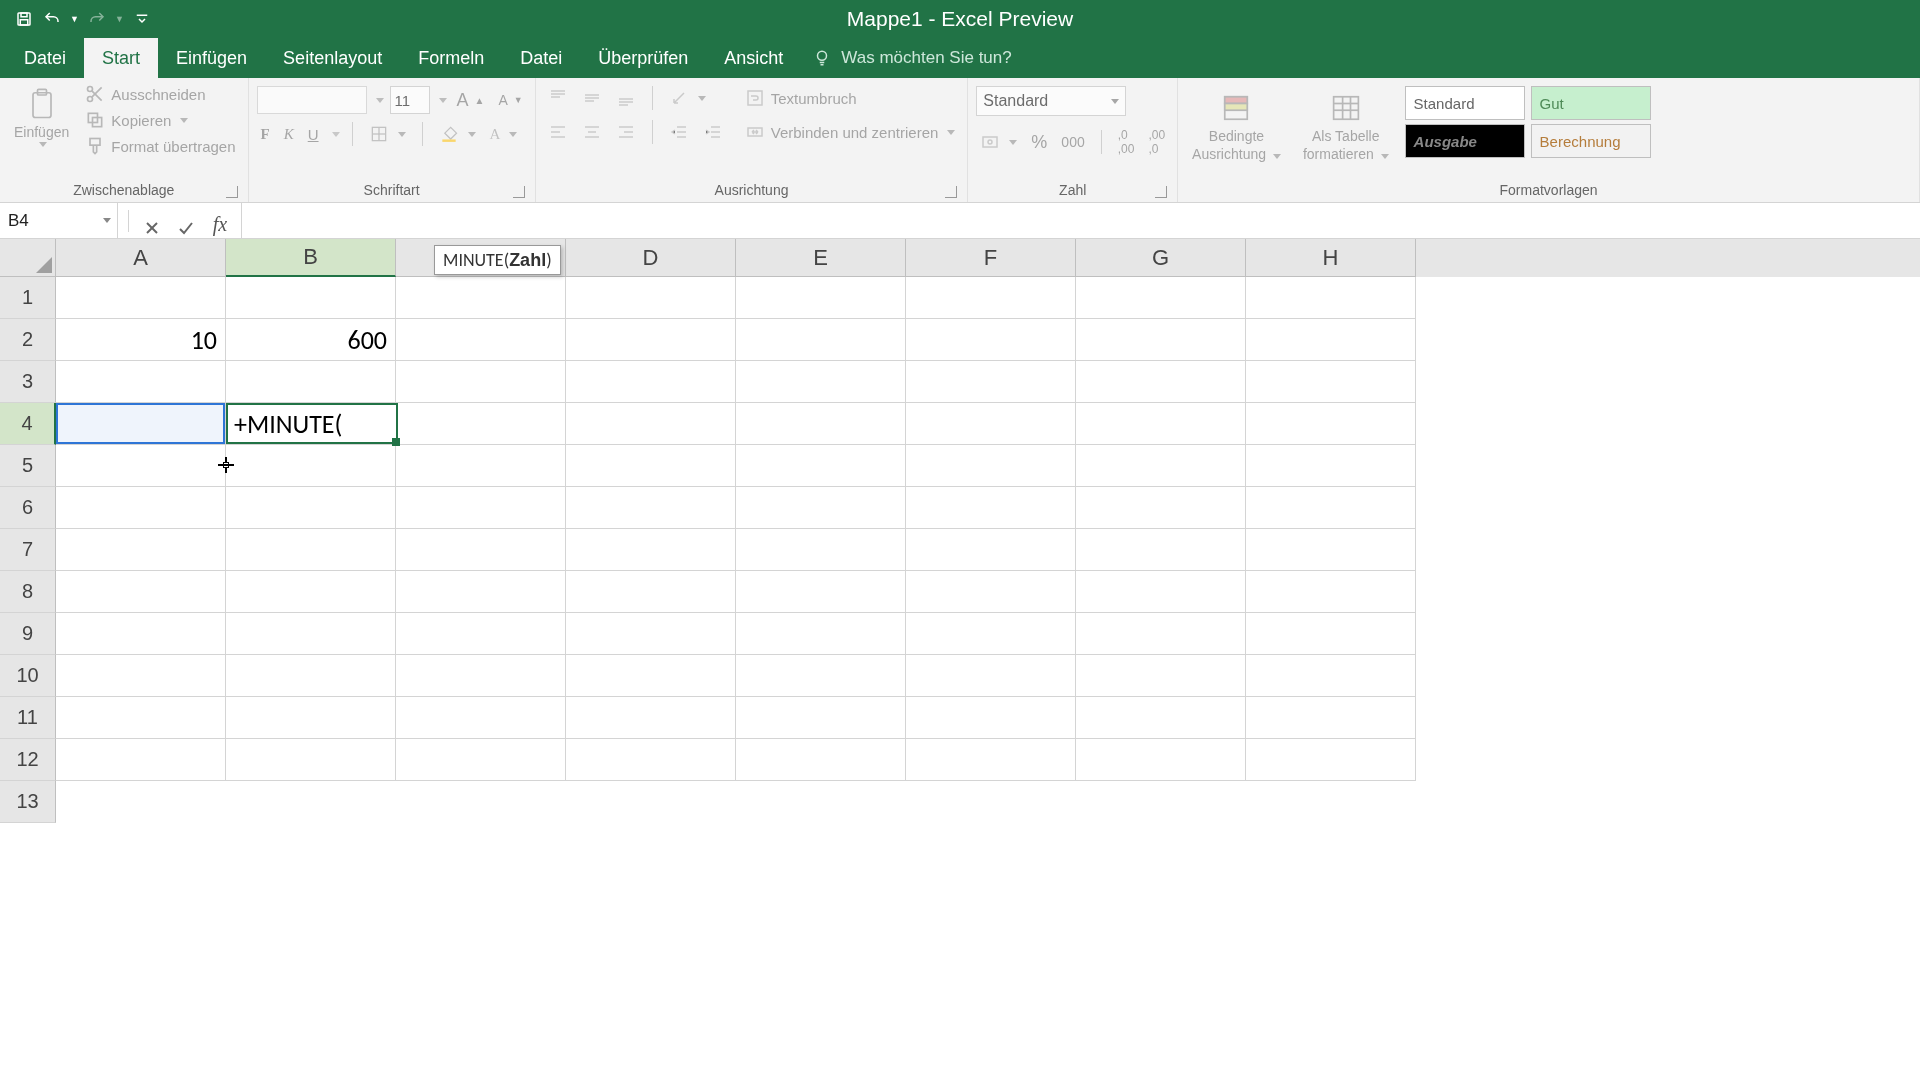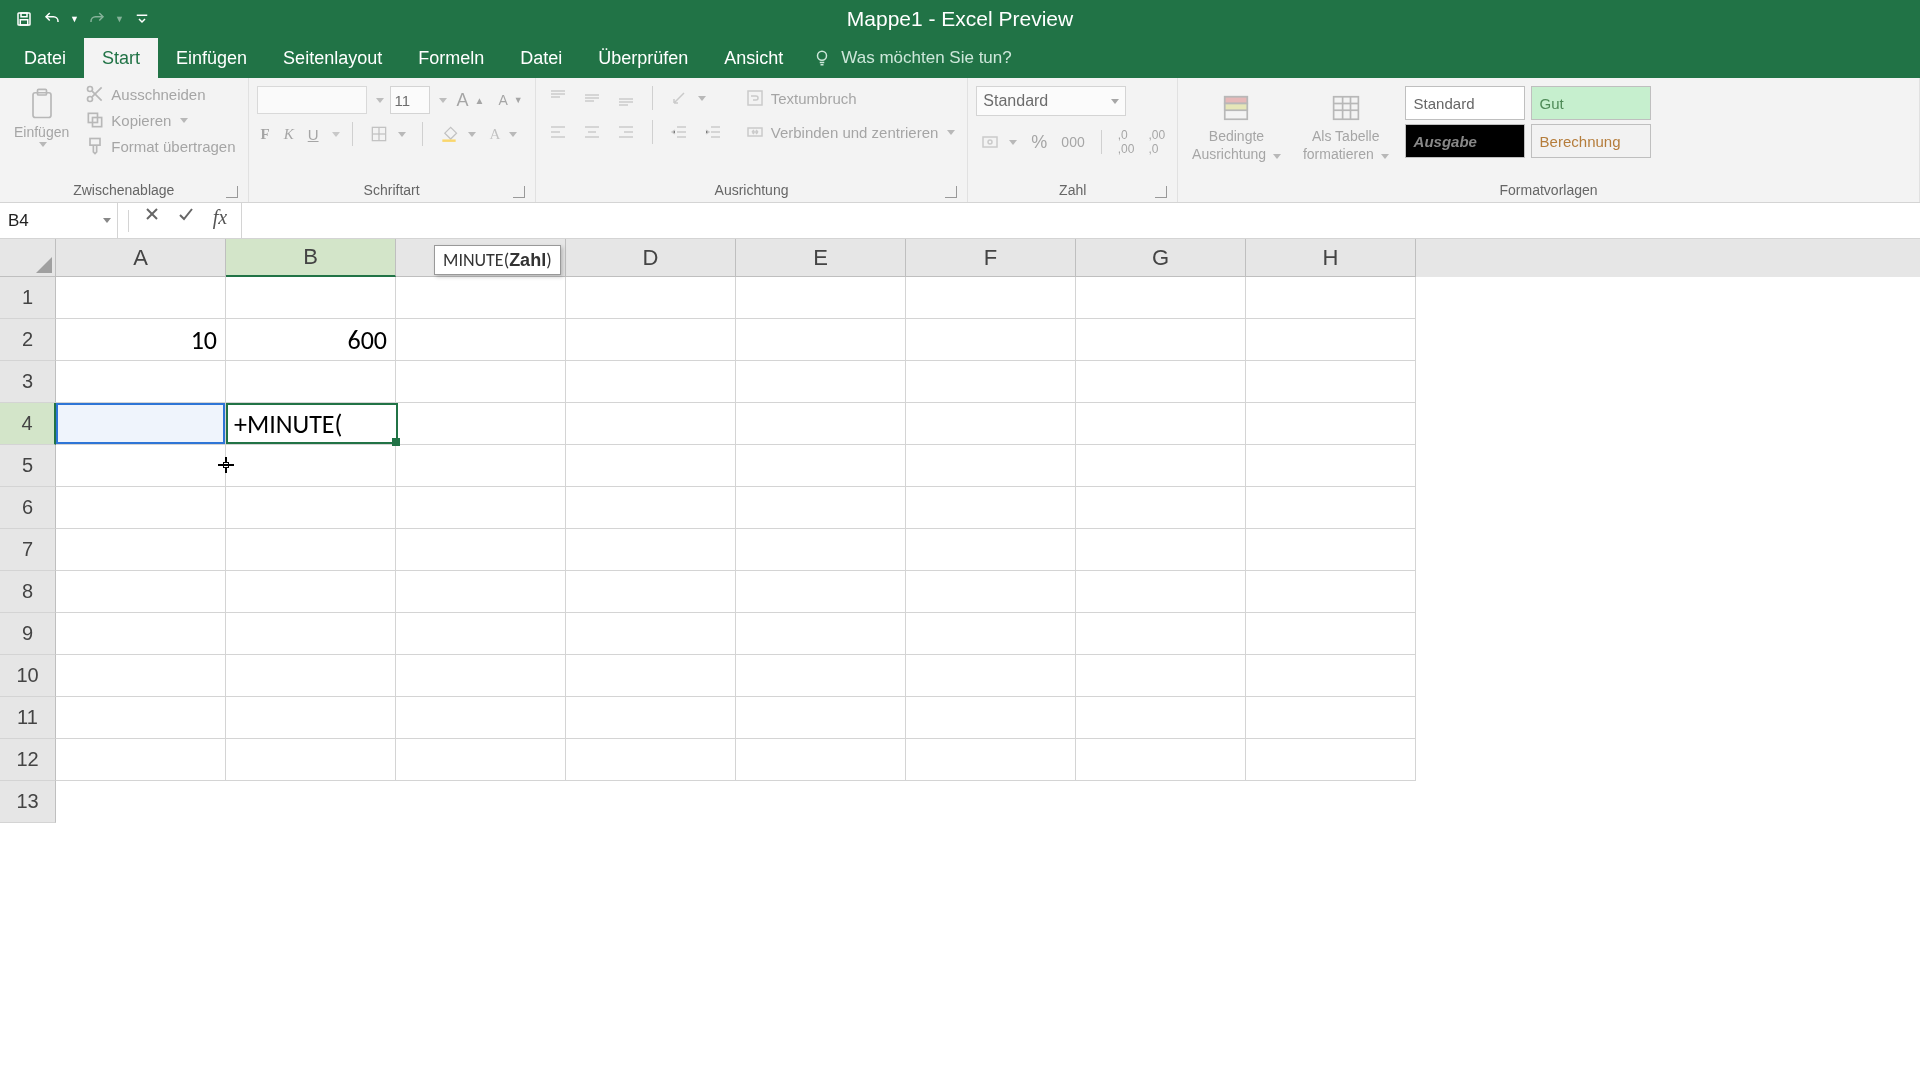--- a/index.html
+++ b/index.html
@@ -42,21 +42,21 @@
   .style-cell.ausgabe { background: #000000; color: #888; font-style: italic; font-weight: bold; }
   .style-cell.berechnung { background: #f2f2f2; color: #b57d3c; }
   .sep { width: 1px; height: 24px; background: #d0d0d0; margin: 0 6px; }
   .drop-tri { width: 0; height: 0; border-left: 4px solid transparent; border-right: 4px solid transparent; border-top: 5px solid #888; display: inline-block; margin-left: 3px; }
 
   
   .formula-bar { height: 36px; border-bottom: 1px solid #d4d4d4; display: flex; align-items: stretch; background: #fff; }
   .name-box { width: 118px; border-right: 1px solid #d4d4d4; display: flex; align-items: center; padding: 0 8px; font-size: 17px; color: #222; position: relative; }
   .name-box .drop-tri { position: absolute; right: 6px; }
   .fb-btns { display: flex; align-items: center; padding: 0 6px; gap: 4px; border-right: 1px solid #d4d4d4; }
-  .fb-btn { width: 30px; height: 30px; display: flex; align-items: flex-start; justify-content: center; cursor: pointer; color: #555; }
+  .fb-btn { width: 30px; height: 30px; display: flex; align-items: flex-end; justify-content: center; cursor: pointer; color: #555; }
   .fb-sep { width: 1px; height: 22px; background: #d4d4d4; margin: 0 4px; }
   .formula-input { flex: 1; display: flex; align-items: center; padding: 0 12px; font-size: 20px; font-family: Calibri, sans-serif; color: #222; }
   .formula-input .ref { color: #2e75d6; }
 
   
   .sheet { position: relative; }
   .col-headers { display: flex; height: 38px; background: #e6e6e6; }
   .select-all { width: 56px; border-right: 1px solid #bfbfbf; border-bottom: 1px solid #bfbfbf; background: #e6e6e6; position: relative; cursor: pointer; }
   .select-all::after { content: ''; position: absolute; right: 3px; bottom: 3px; width: 0; height: 0; border-right: 16px solid #a0a0a0; border-top: 16px solid transparent; }
   .col-h { border-right: 1px solid #bfbfbf; border-bottom: 1px solid #bfbfbf; display: flex; align-items: center; justify-content: center; font-size: 22px; color: #444; background: #e6e6e6; cursor: pointer; }

